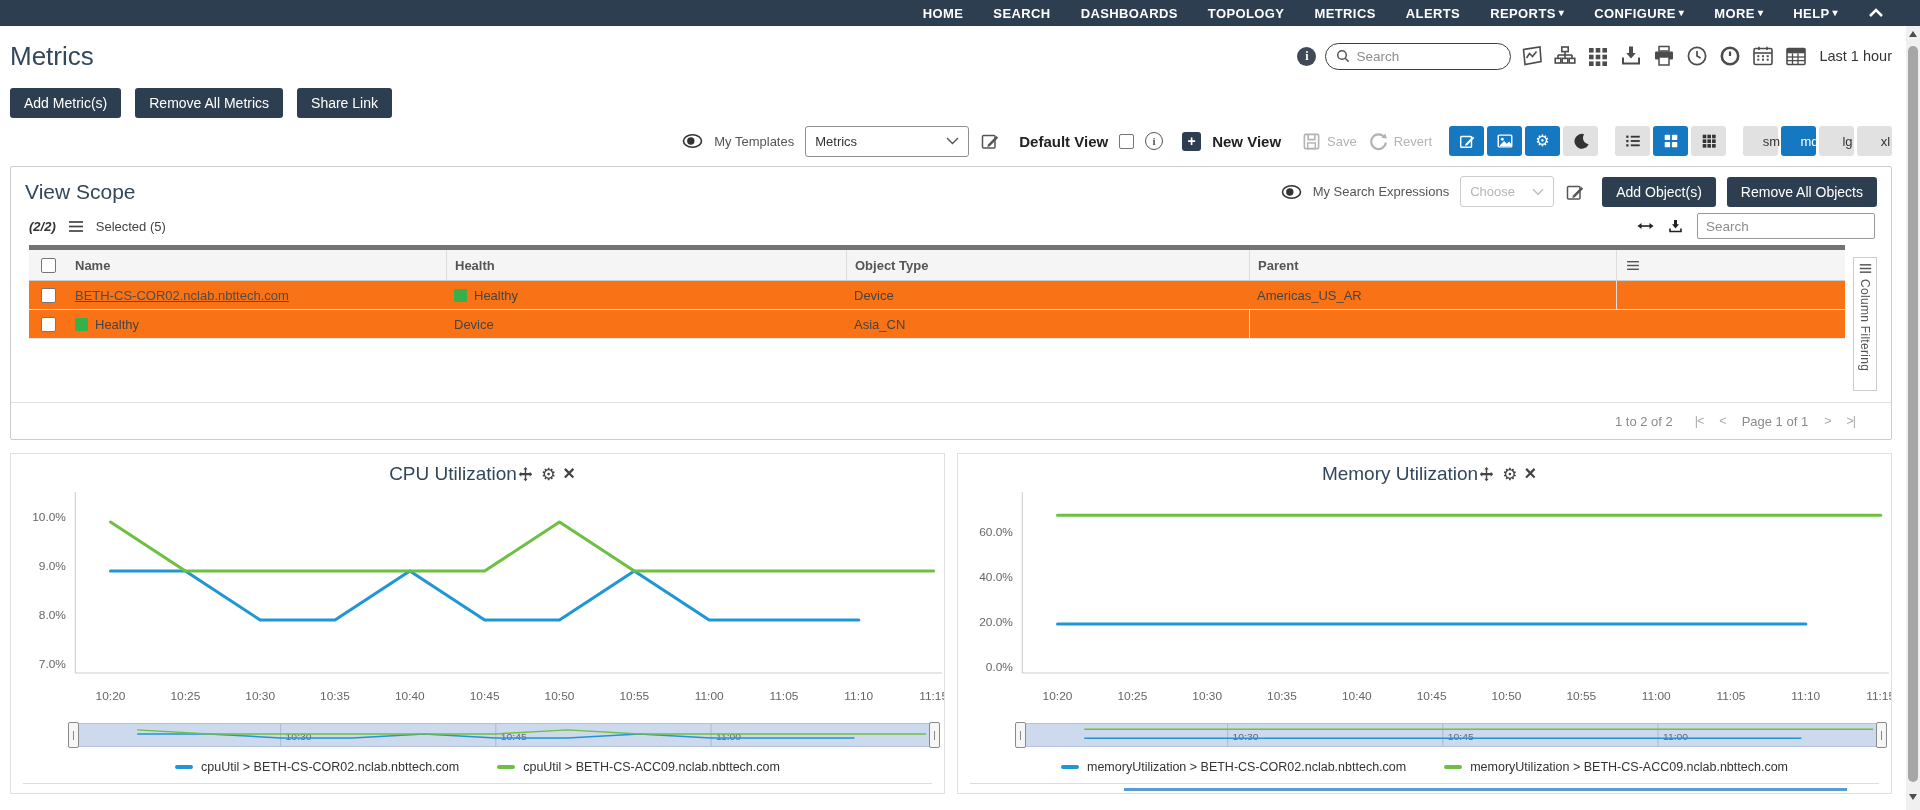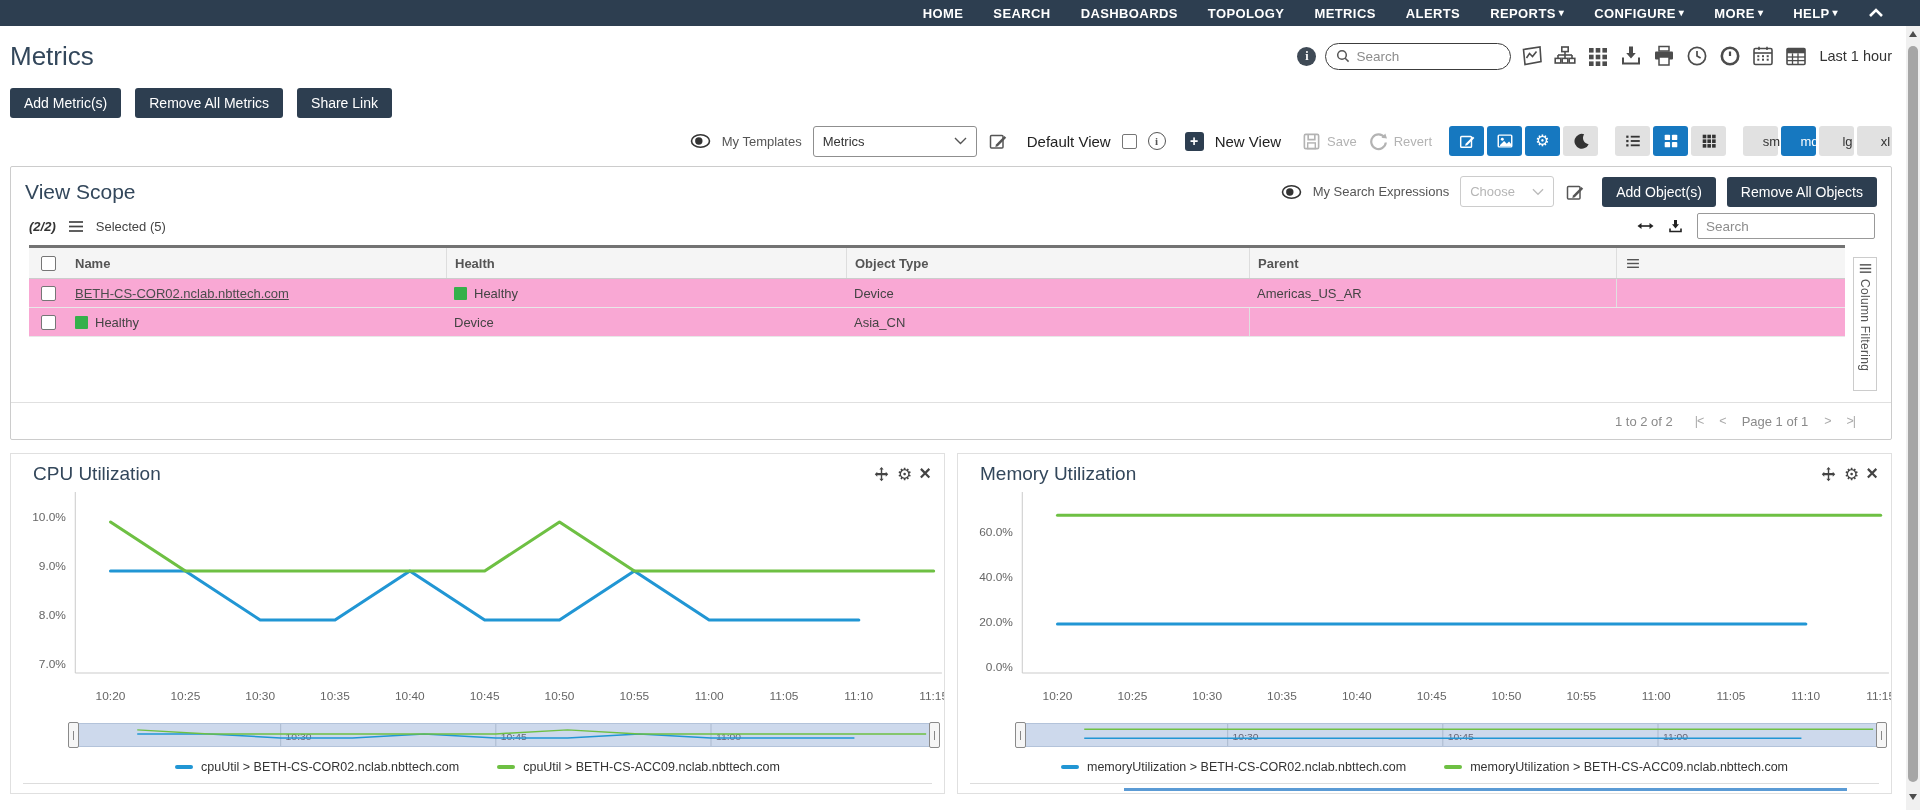--- a/index.html
+++ b/index.html
@@ -32,21 +32,21 @@
   .hicon { display:flex; align-items:center; }
   .time-range { font-size:14.5px; color:#333; margin-left:2px; white-space:nowrap; }
 
   
   .actions-row { display:flex; gap:14px; margin-top:10px; }
   .btn-navy { background:#2d3e50; color:#fff; border:none; border-radius:3px; font-size:14px; padding:7px 14px; font-family:inherit; cursor:pointer; }
 
   
   .template-row { display:flex; justify-content:flex-end; align-items:center; gap:11px; margin-top:6px; height:34px; }
   .tlabel { font-size:13px; color:#555; }
-  .big-label { font-size:15px; color:#222; }
+  .big-label { font-size:15px; color:#222;font-weight:bold; }
   .selectbox { width:164px; height:31px; border:1px solid #8f8f8f; border-radius:3px; display:flex; align-items:center; justify-content:space-between; padding:0 9px; background:#fff; font-size:13px; color:#333; }
   .selectbox.disabled { width:94px; border-color:#ccc; color:#b5b5b5; }
   .checkbox { appearance:none; width:15px; height:15px; border:1.5px solid #767676; border-radius:2px; background:#fff; margin:0; }
   .info-outline { width:18px; height:18px; border-radius:50%; border:1.4px solid #555; color:#555; font-size:11px; font-weight:bold; display:flex; align-items:center; justify-content:center; font-family:"Liberation Serif",serif; }
   .plus-btn { width:19px; height:19px; background:#2d3e50; border:none; border-radius:3px; color:#fff; font-size:14px; font-weight:bold; display:flex; align-items:center; justify-content:center; }
   .ghost-btn { display:flex; align-items:center; gap:6px; color:#b3b3b3; font-size:13px; background:none; border:none; font-family:inherit; }
   .btn-group { display:flex; gap:3px; margin-left:6px; }
   .ibtn { width:35px; height:30px; border:none; border-radius:3px; display:flex; align-items:center; justify-content:center; background:#e1e1e1; cursor:pointer; font-family:inherit; }
   .ibtn.blue { background:#1678c0; }
   .ibtn .glyph { font-size:16px; color:#333; line-height:1; }
@@ -61,25 +61,25 @@
   .vs-controls { display:flex; align-items:center; gap:11px; }
   .vs-selrow { display:flex; justify-content:space-between; align-items:center; padding:4px 16px 6px 18px; }
   .sel-left { display:flex; align-items:center; gap:12px; }
   .count { font-size:13px; font-weight:bold; font-style:italic; color:#333; }
   .sel-label { font-size:13px; color:#444; }
   .sel-right { display:flex; align-items:center; gap:14px; }
   .search-input { width:178px; height:26px; border:1px solid #999; border-radius:2px; font-size:13.5px; padding:0 8px; font-family:inherit; color:#333; }
   .search-input::placeholder { color:#8d8d8d; }
 
   .vs-body { flex:1; display:flex; padding:0 14px 0 18px; align-items:flex-start; }
-  .vs-table { flex:1; border-top:3px solid #737373; }
+  .vs-table { flex:1; border-top:5px solid #737373; }
   .trow { display:grid; grid-template-columns:38px 379px 400px 403px 367px 32px 1fr; align-items:center; }
   .thead { height:31px; background:#f5f5f5; border-bottom:1px solid #ccc; }
   .thead .cell { font-size:13px; font-weight:bold; color:#555; }
-  .tdata { height:29px; border-bottom:1px solid #e8e8e8; background:#f9a8d4; }
+  .tdata { height:29px; border-bottom:1px solid #e8e8e8; background:#f97316; }
   .cell { padding:0 8px; display:flex; align-items:center; height:100%; }
   .cell.center { justify-content:center; }
   .thead .cell.bl { border-left:1px solid #ddd; }
   .tdata .cell.menu { border-left:1px solid #e0e0e0; }
   .thead .cell.menu { justify-content:center; }
   .dev-link { color:#4c4c4c; font-size:13px; text-decoration:underline; }
   .health-sq { width:13px; height:13px; background:#35b04b; border-radius:1px; margin-right:7px; flex:0 0 auto; }
   .cell-txt { font-size:13px; color:#444; }
 
   .filter-tab { width:24px; height:134px; border:1px solid #ccc; background:#fff; margin-left:8px; margin-top:12px; display:flex; flex-direction:column; align-items:center; padding-top:5px; gap:5px; }
@@ -87,21 +87,21 @@
 
   .vs-footer { height:37px; border-top:1px solid #e0e0e0; display:flex; justify-content:flex-end; align-items:center; gap:22px; padding-right:36px; color:#999; }
   .pg-range { font-size:13px; color:#8a8a8a; }
   .pager { display:flex; align-items:center; gap:16px; }
   .pg-btn { font-size:12.5px; color:#aaa; letter-spacing:-1px; background:none; border:none; font-family:inherit; }
   .pg-text { font-size:13px; color:#8a8a8a; letter-spacing:0; }
 
   
   .charts-row { display:flex; gap:12px; margin-top:13px; }
   .panel { flex:1; height:341px; border:1px solid #e0e0e0; background:#fff; overflow:hidden; }
-  .panel-head { display:flex; justify-content:space-between; align-items:center; padding:9px 13px 0 22px; }
+  .panel-head { display:flex; justify-content:center; align-items:center; padding:9px 13px 0 22px; }
   .panel-title { font-size:19px; font-weight:400; color:#33475b; }
   .panel-icons { display:flex; align-items:center; gap:7px; }
   .picon { display:flex; align-items:center; color:#444; }
   .picon .glyph { font-size:17px; line-height:1; color:#444; }
   .close-x { font-size:20px; font-weight:bold; color:#444; line-height:1; margin-top:-2px; }
   .chart-svg { display:block; width:100%; height:232px; margin-top:2px; }
   .chart-svg text { font-family:"Liberation Sans",sans-serif; }
   .brush { position:relative; margin:4px 5px 0 58px; height:24px; background:#cdd9ec; border:1px solid #b3c3da; }
   .brush svg { position:absolute; inset:0; width:100%; height:100%; }
   .bhandle { position:absolute; top:-2px; width:11px; height:26px; background:#f6f6f6; border:1px solid #8a8a8a; border-radius:2px; z-index:2; display:flex; align-items:center; justify-content:center; }

